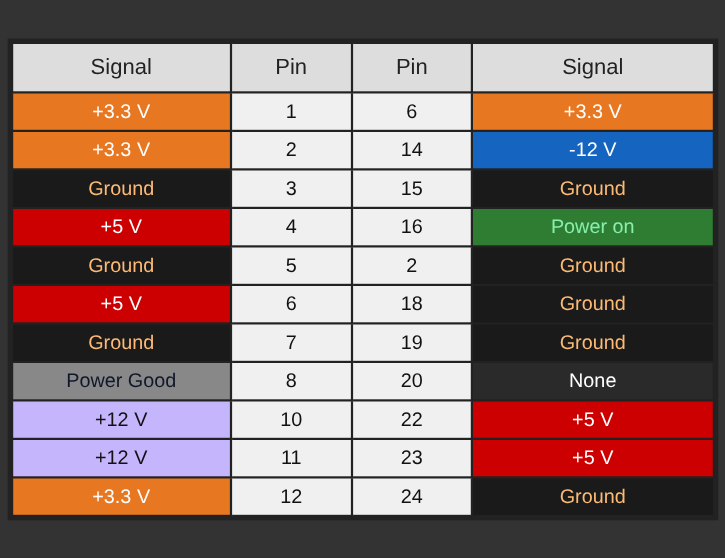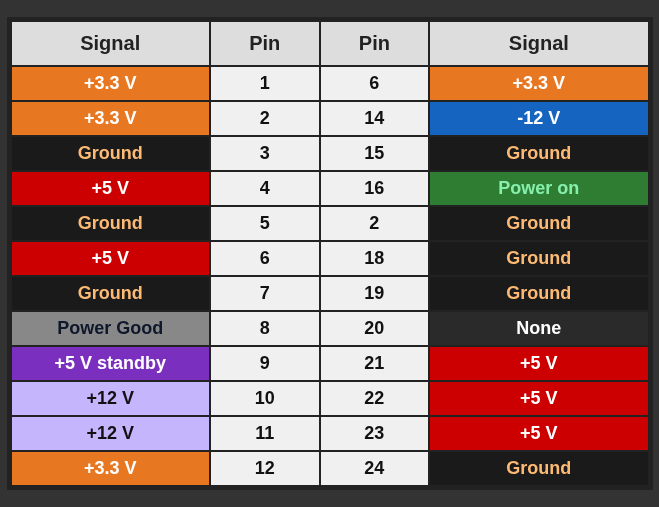--- a/index.html
+++ b/index.html
@@ -15,21 +15,21 @@
     .table-wrapper {
       border: 3px solid #222;
     }
     table {
       border-collapse: collapse;
       width: 640px;
     }
     th, td {
       border: 2px solid #222;
       text-align: center;
-      font-weight: bold;
+      font-weight: normal;
       font-size: 18px;
       padding: 6px 4px;
     }
     thead th {
       background: #ddd;
       color: #222;
       font-size: 20px;
       padding: 10px 4px;
     }
     .col-signal-left { width: 200px; }
@@ -104,26 +104,20 @@
           <td class="pin-cell">19</td>
           <td class="black">Ground</td>
         </tr>
         <tr>
           <td class="gray">Power Good</td>
           <td class="pin-cell">8</td>
           <td class="pin-cell">20</td>
           <td class="dark">None</td>
         </tr>
         <tr>
-          <td class="purple">+5 V standby</td>
-          <td class="pin-cell">9</td>
-          <td class="pin-cell">21</td>
-          <td class="red">+5 V</td>
-        </tr>
-        <tr>
           <td class="yellow">+12 V</td>
           <td class="pin-cell">10</td>
           <td class="pin-cell">22</td>
           <td class="red">+5 V</td>
         </tr>
         <tr>
           <td class="yellow">+12 V</td>
           <td class="pin-cell">11</td>
           <td class="pin-cell">23</td>
           <td class="red">+5 V</td>

